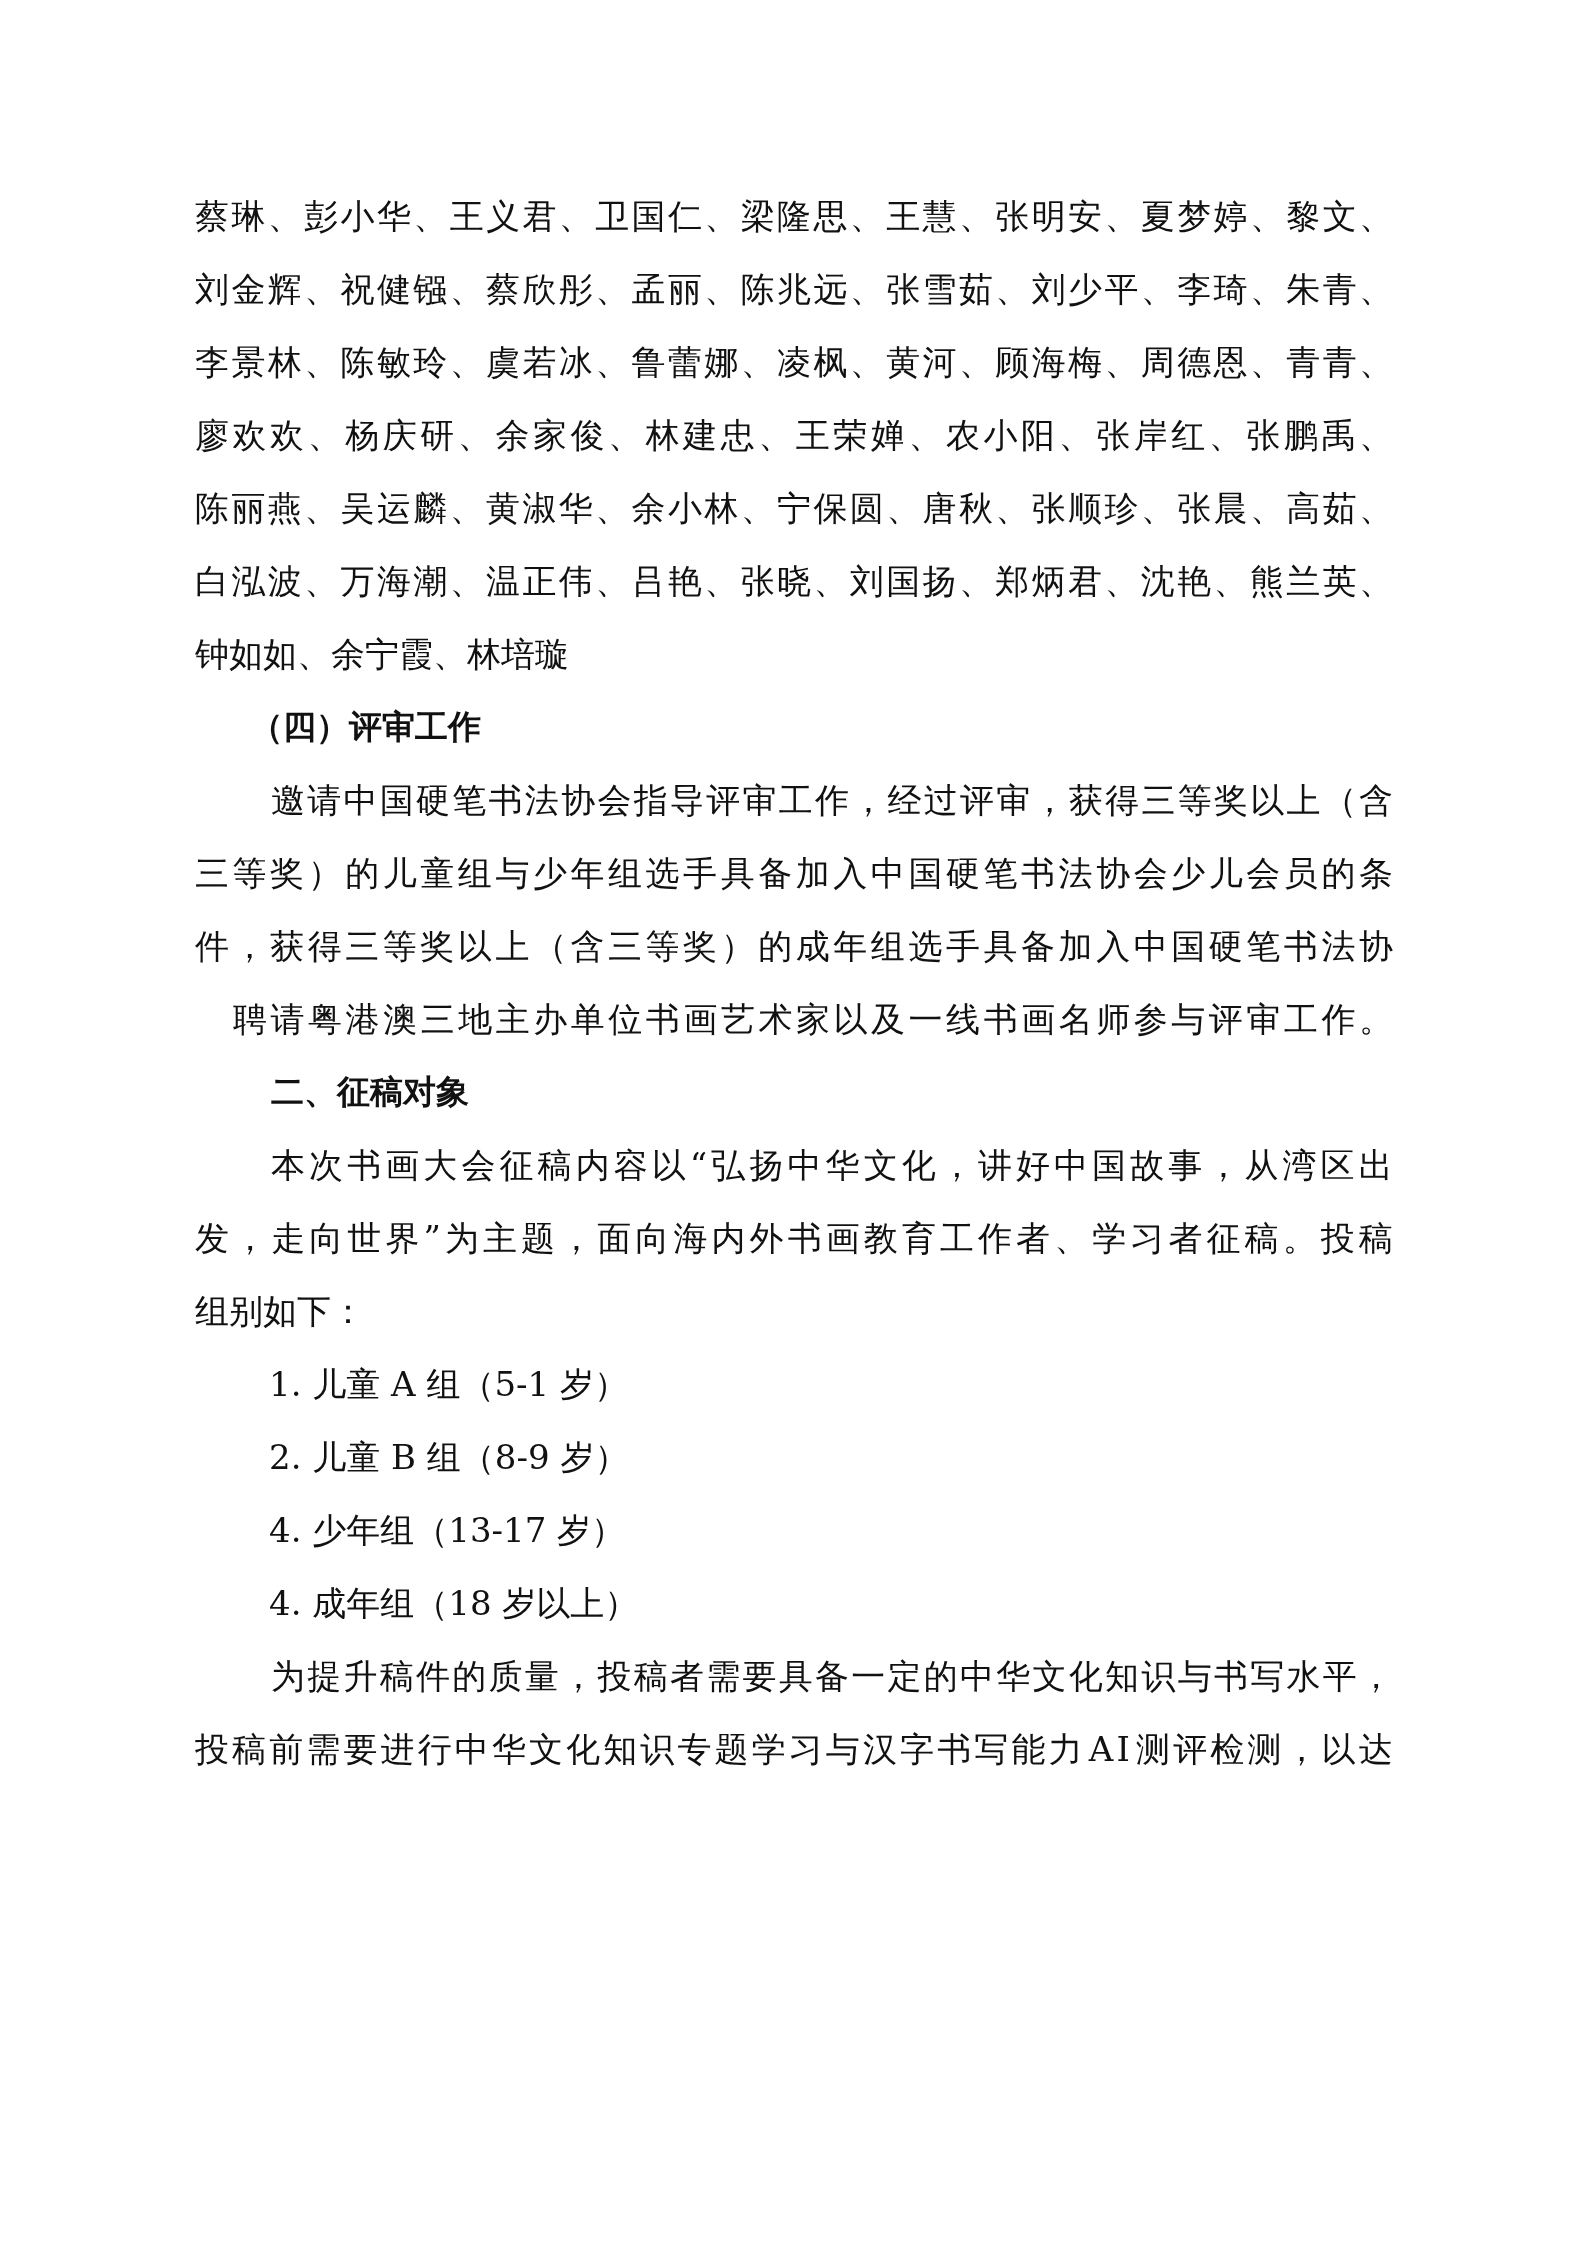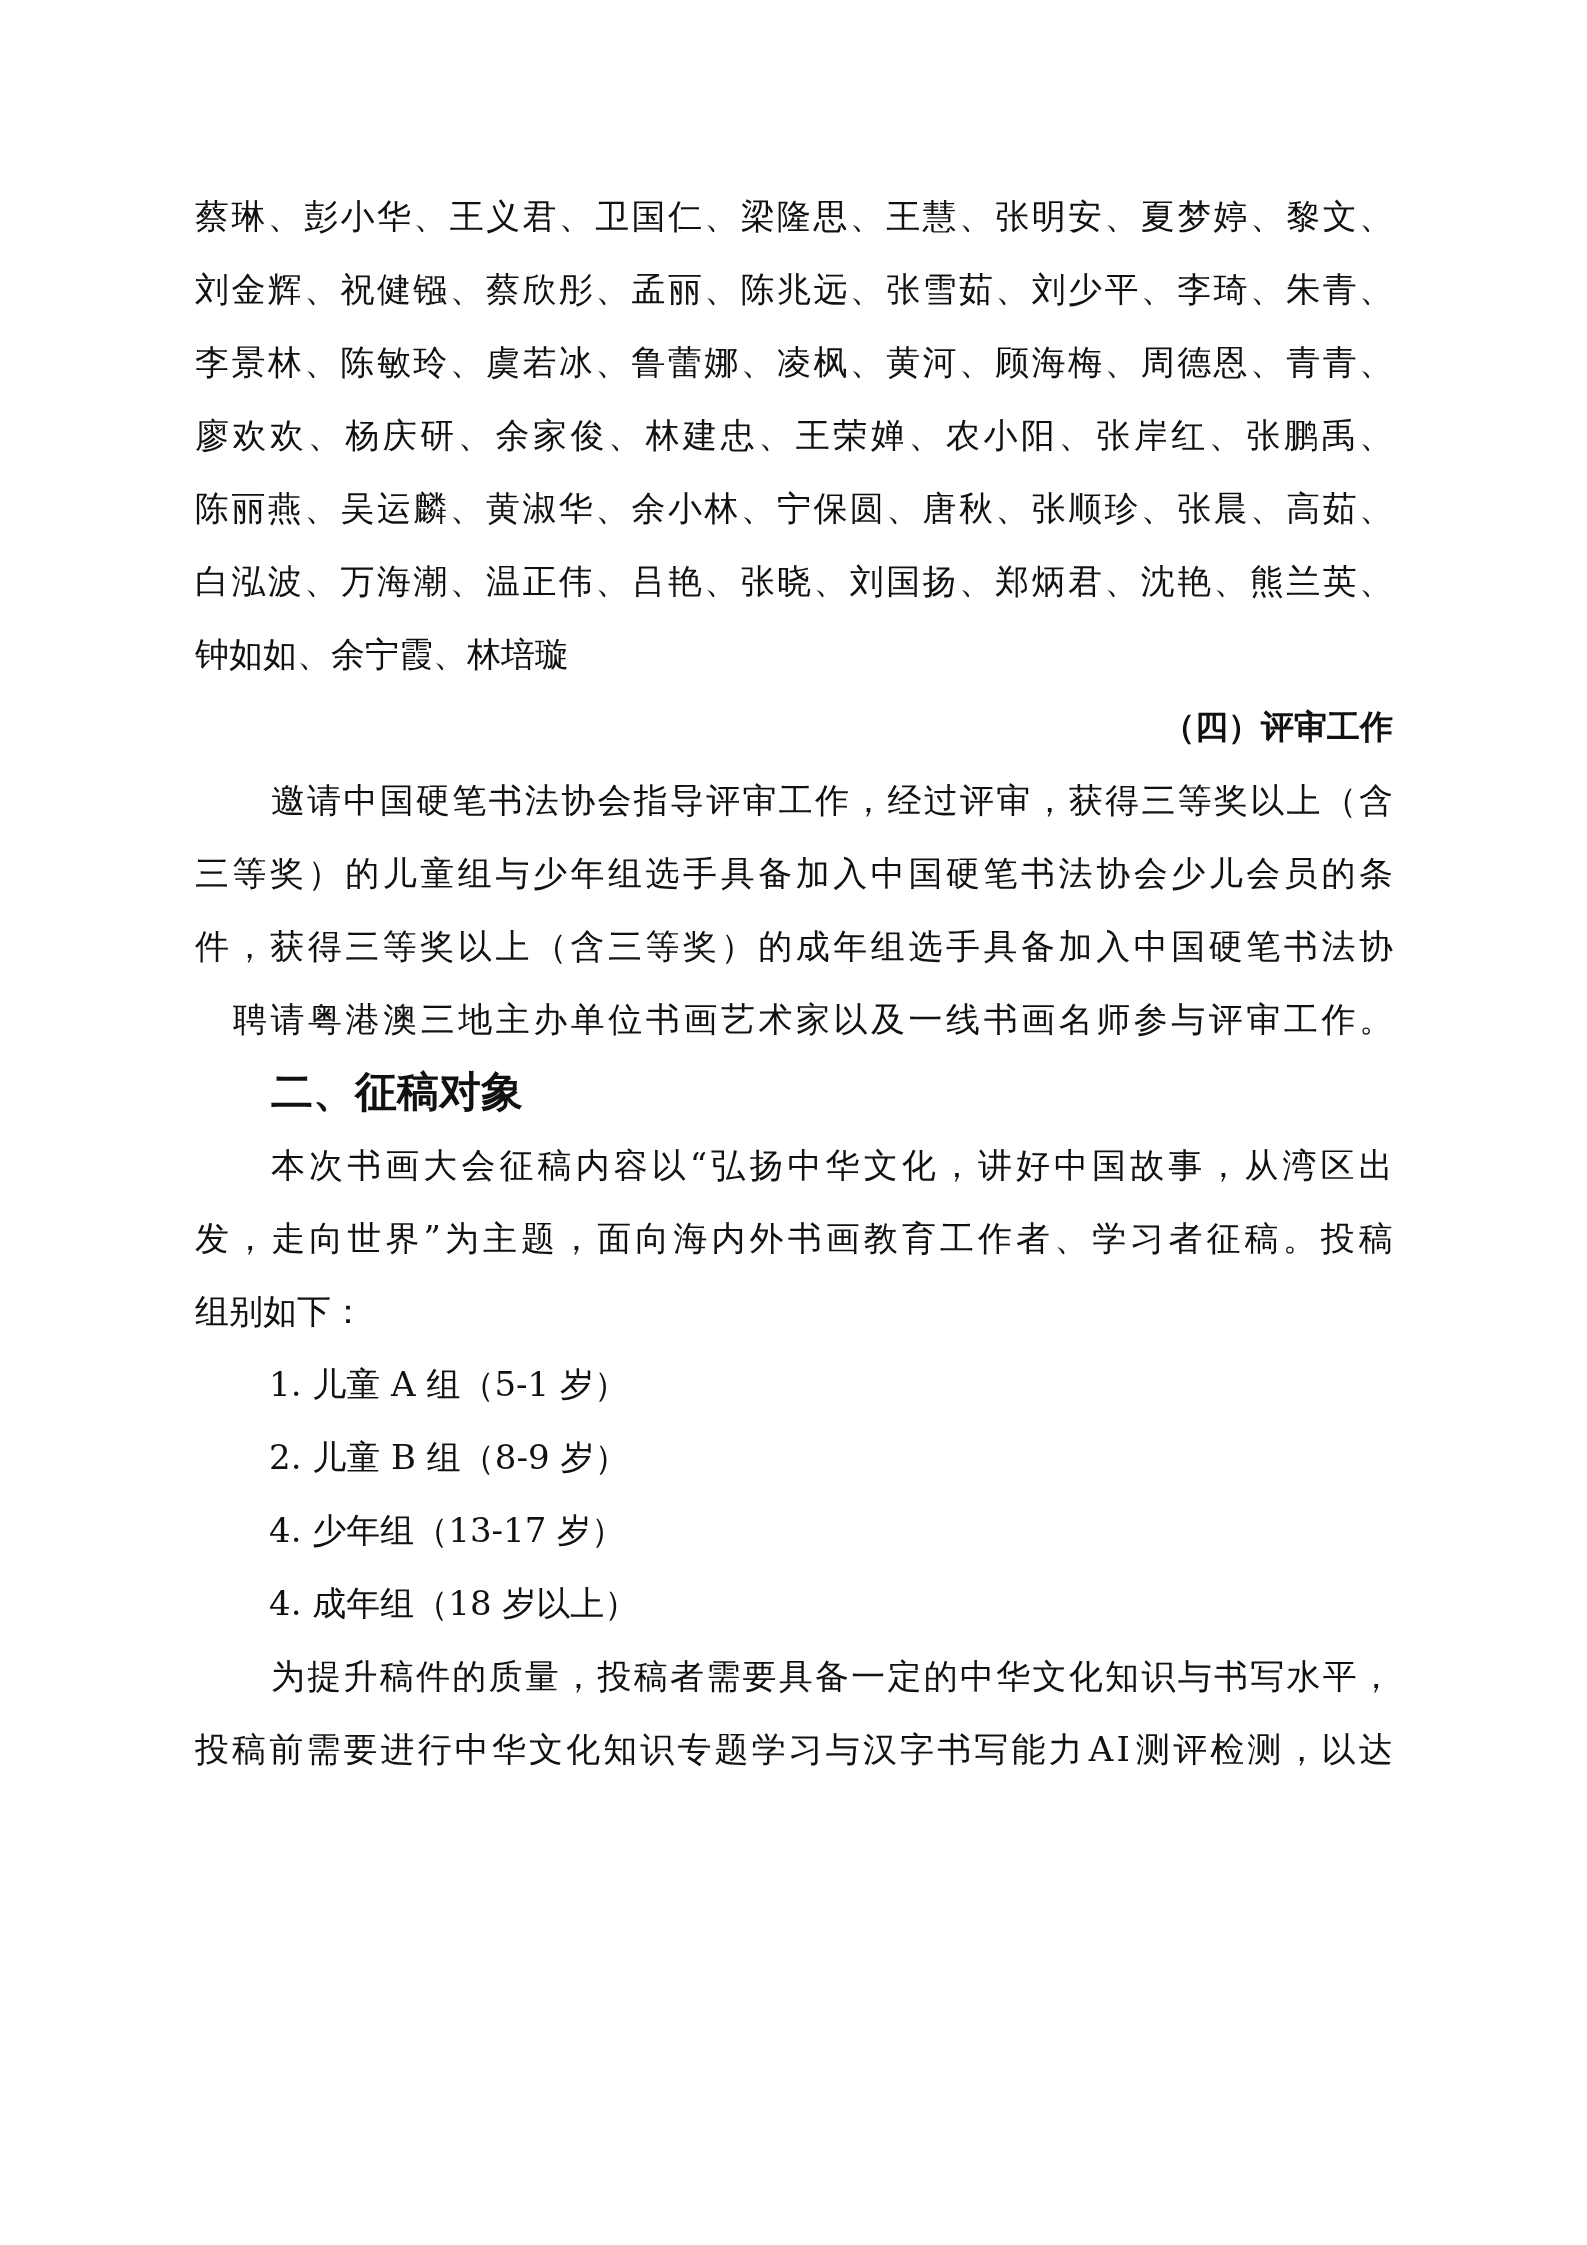--- a/index.html
+++ b/index.html
@@ -44,28 +44,27 @@
       text-align-last: justify;
       letter-spacing: 0;
     }
     .indent2 { padding-left: 76px; }
     .indent1 { padding-left: 38px; }
     .indent2.justify .txt { width: 1122px; }
     .indent1.justify .txt { width: 1160px; }
     .heading {
       font-family: Liberation Sans, sans-serif;
       font-weight: bold;
-      font-size: 42px;
+      font-size: 33px;
     }
     .sub-heading {
       font-family: "DejaVu Sans", "Liberation Sans", sans-serif;
       font-weight: bold;
       font-size: 33px;
       padding-left: 55px;
-      justify-content: flex-end;
     }
     .list-item {
       padding-left: 74px;
     }
   </style>
 </head>
 <body>
 
 <div class="page">
 

